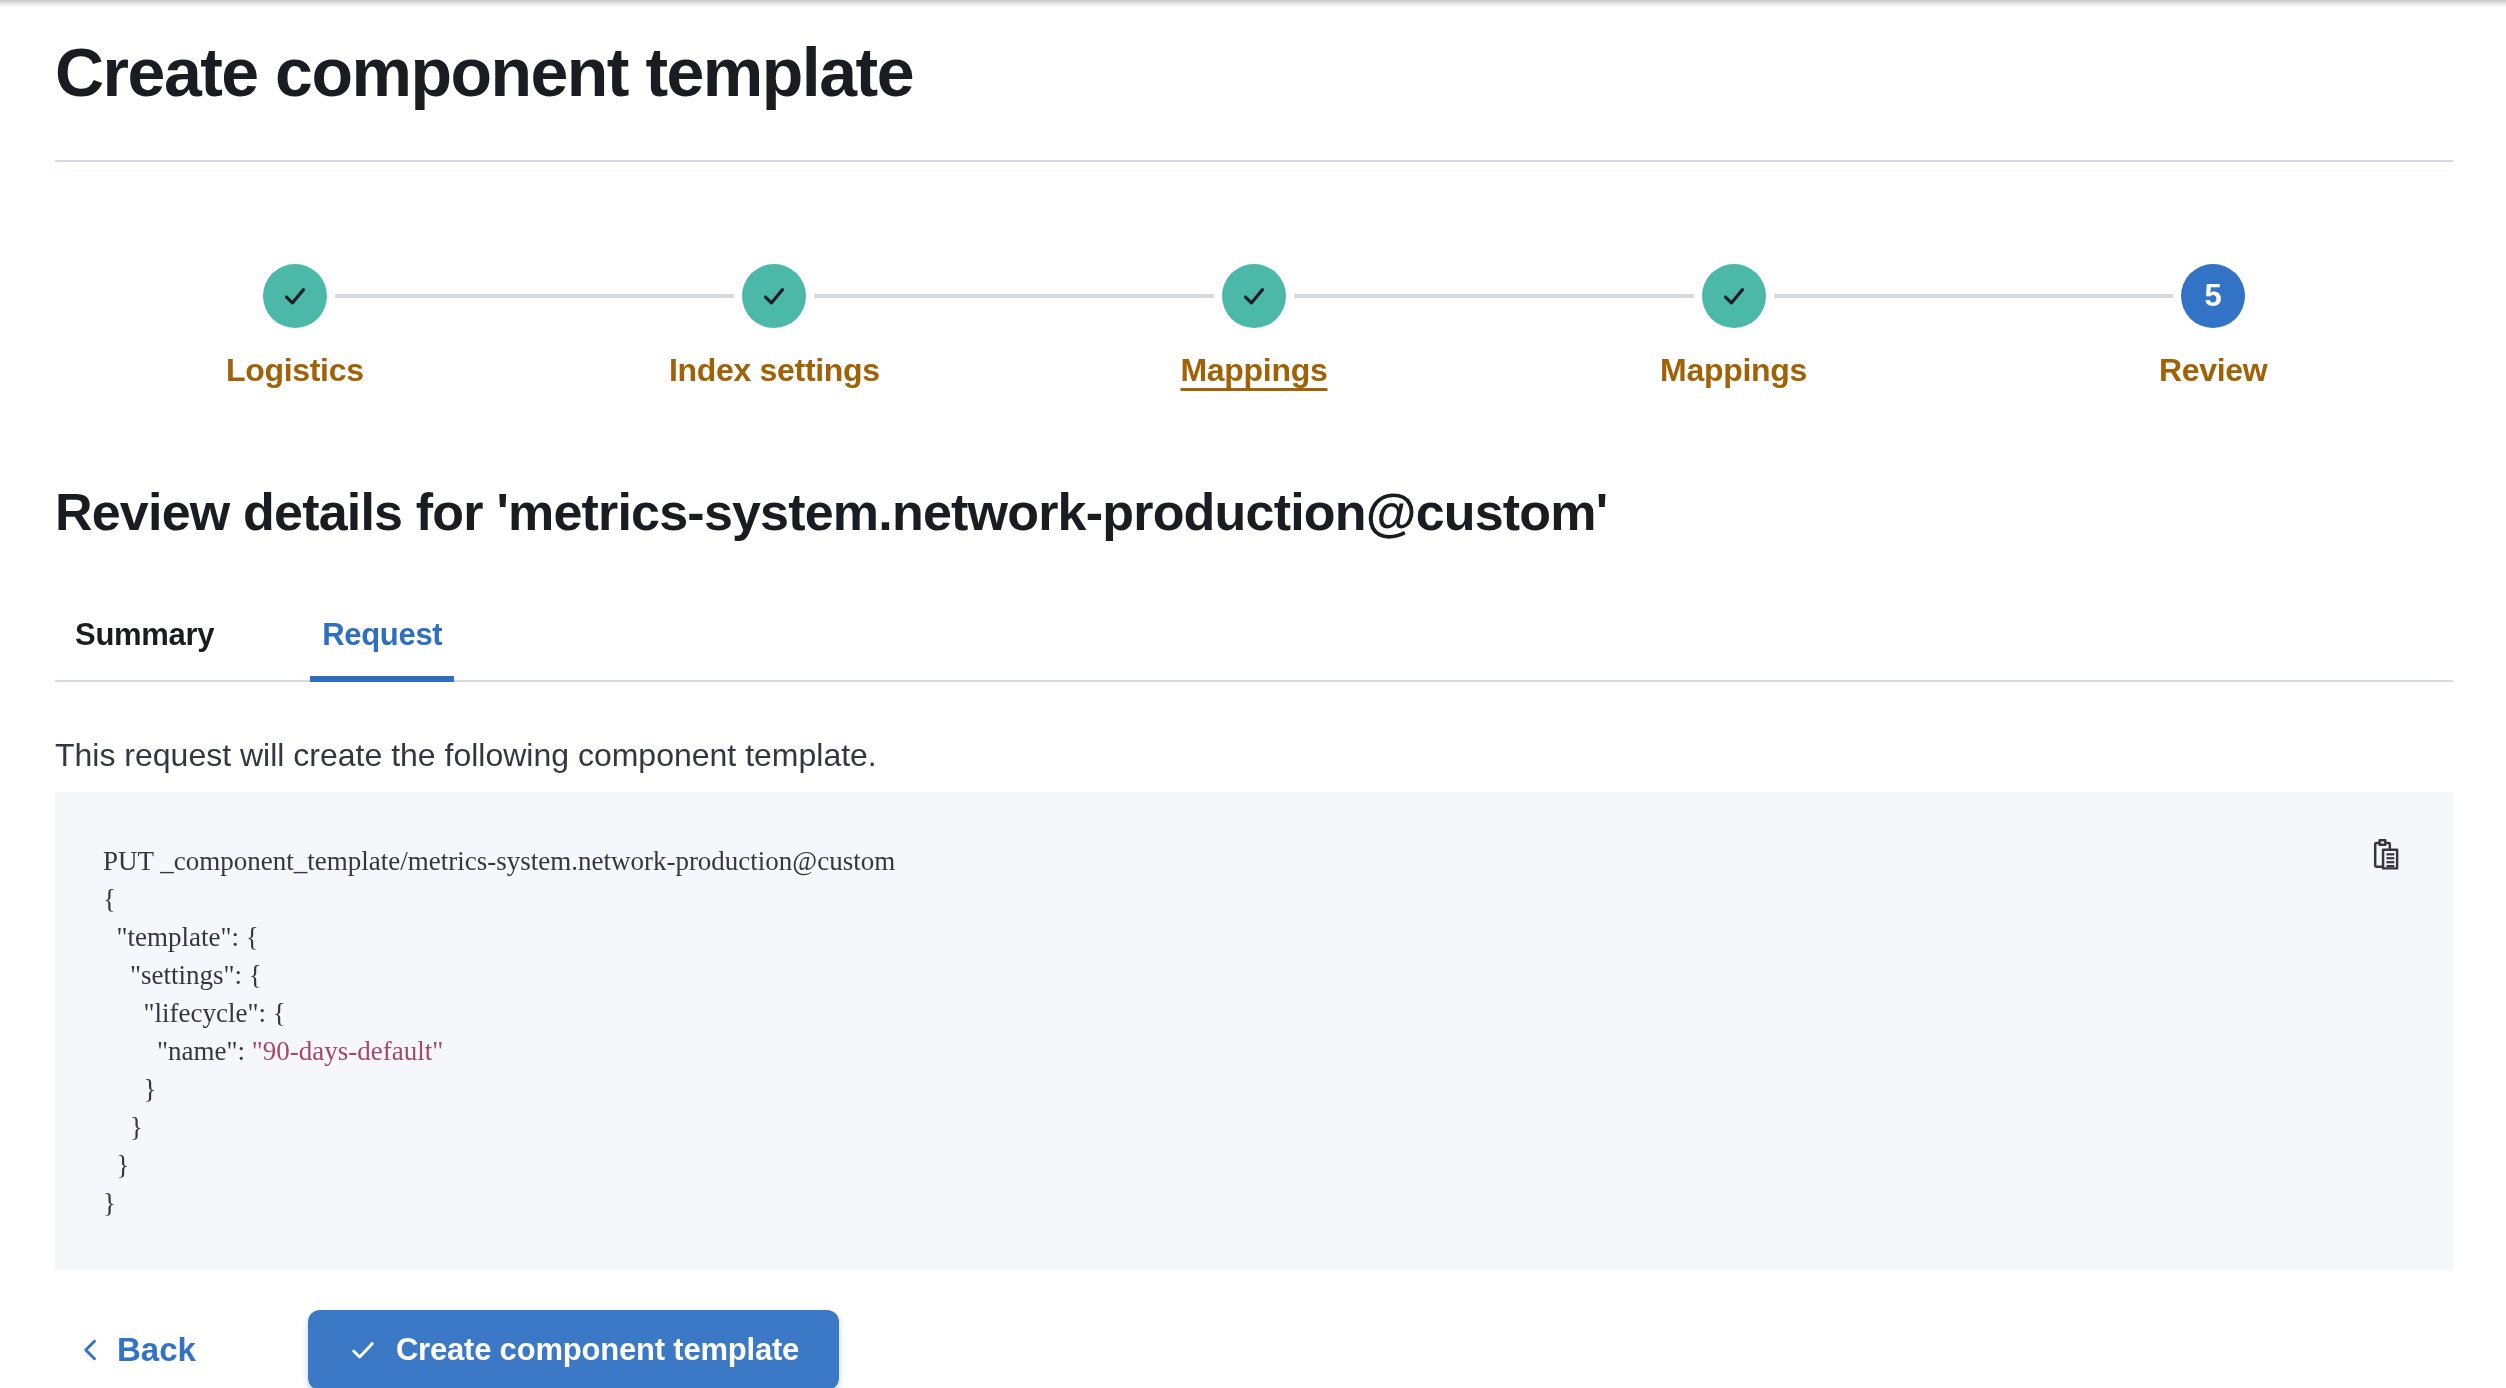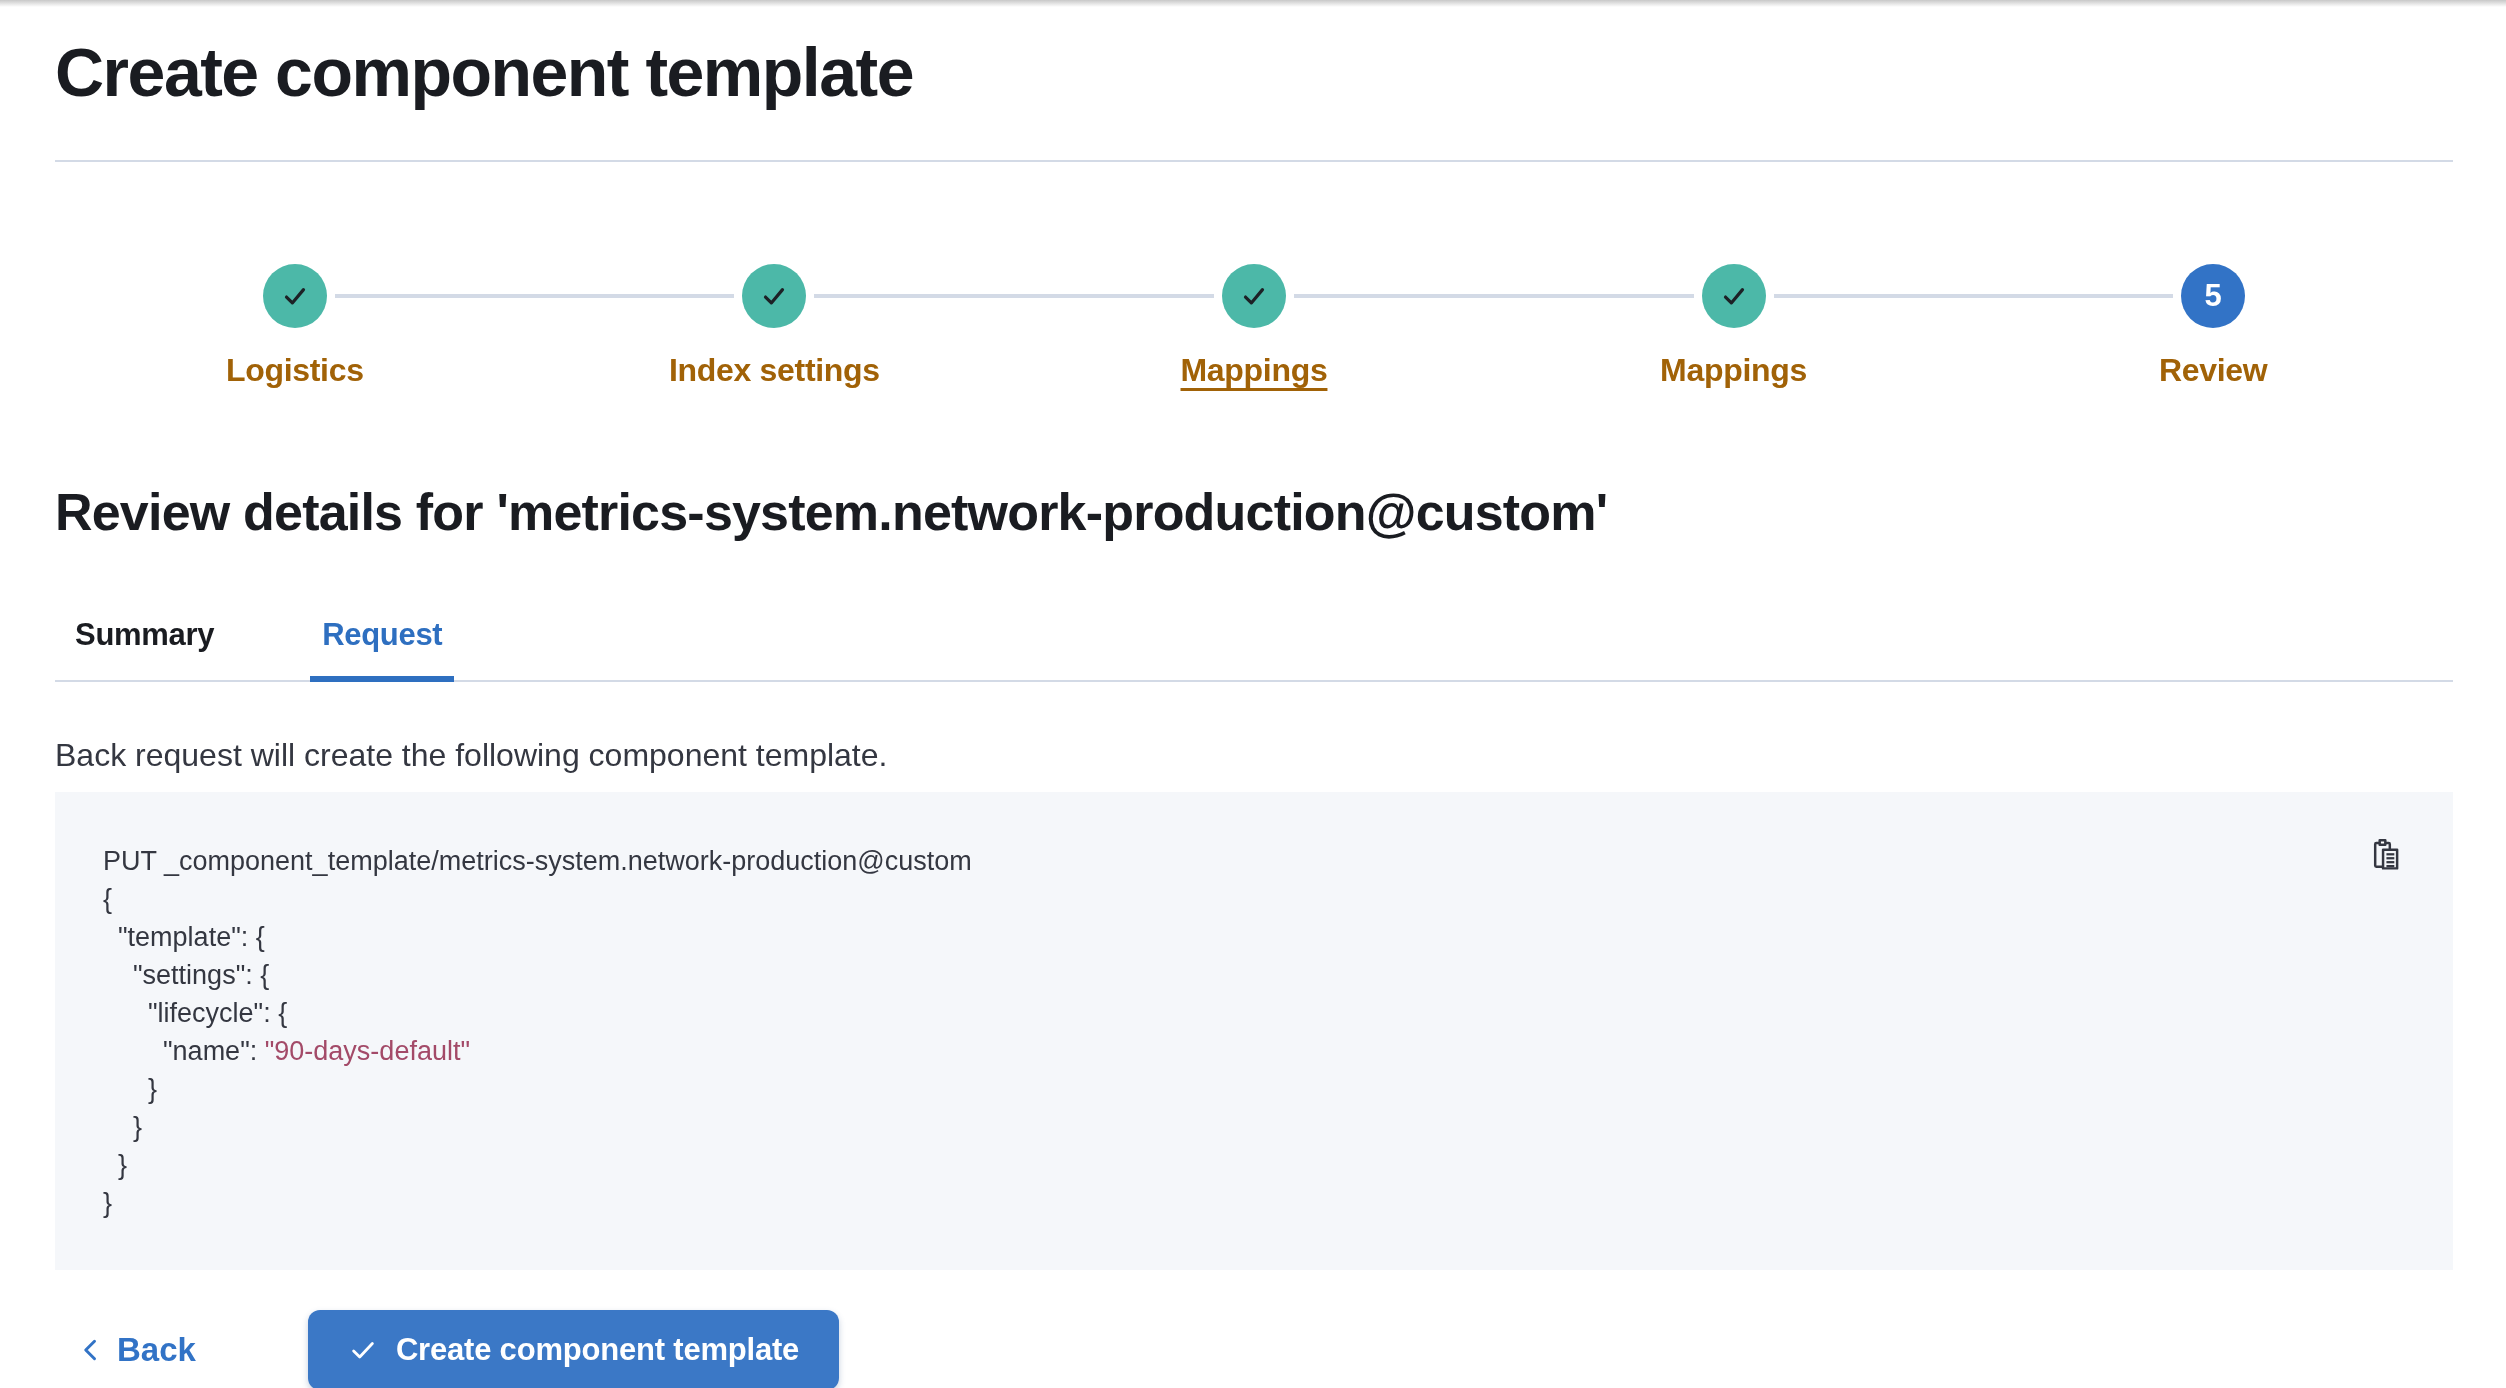--- a/index.html
+++ b/index.html
@@ -99,21 +99,21 @@
   }
 
   
   .codeblock {
     position: relative;
     margin-top: 14px;
     background: #f5f7fa;
     padding: 50px 120px 48px 48px;
   }
   .codeblock pre {
-    font-family: Liberation Sans, sans-serif;
+    font-family: Liberation Serif, serif;
     font-size: 27px; line-height: 38px;
     color: #343741; white-space: pre;
   }
   .code-seg.string { color: #a34a68; }
   .copy-button {
     position: absolute; top: 46px; right: 48px;
     width: 44px; height: 44px;
     background: none; border: none; cursor: pointer;
     display: flex; align-items: flex-start; justify-content: flex-end;
   }
@@ -203,21 +203,21 @@
     </button>
   </div>
 
   <h2 class="review-heading">Review details for 'metrics-system.network-production@custom'</h2>
 
   <div class="tabs">
     <button class="tab">Summary</button>
     <button class="tab active">Request</button>
   </div>
 
-  <p class="description">Back request will create the following component template.</p>
+  <p class="description">This request will create the following component template.</p>
 
   <div class="codeblock">
     <pre id="code-content"><div class="code-line"><span class="code-seg plain">PUT _component_template/metrics-system.network-production@custom</span></div><div class="code-line"><span class="code-seg plain">{</span></div><div class="code-line"><span class="code-seg plain">  "template": {</span></div><div class="code-line"><span class="code-seg plain">    "settings": {</span></div><div class="code-line"><span class="code-seg plain">      "lifecycle": {</span></div><div class="code-line"><span class="code-seg plain">        "name": </span><span class="code-seg string">"90-days-default"</span></div><div class="code-line"><span class="code-seg plain">      }</span></div><div class="code-line"><span class="code-seg plain">    }</span></div><div class="code-line"><span class="code-seg plain">  }</span></div><div class="code-line"><span class="code-seg plain">}</span></div></pre>
     <button class="copy-button" title="">
       <svg viewBox="0 0 32 32" fill="none" stroke="#343741" stroke-width="2.2" stroke-linejoin="round">
         <rect x="5.5" y="4.5" width="13" height="21" rx="1"></rect>
         <rect x="9.5" y="2" width="5" height="4" fill="#ffffff"></rect>
         <rect x="12.5" y="10.5" width="12.5" height="16.5" fill="#f5f7fa"></rect>
         <line x1="15.5" y1="14.5" x2="22.5" y2="14.5" stroke-width="2"></line>
         <line x1="15.5" y1="18" x2="22.5" y2="18" stroke-width="2"></line>

